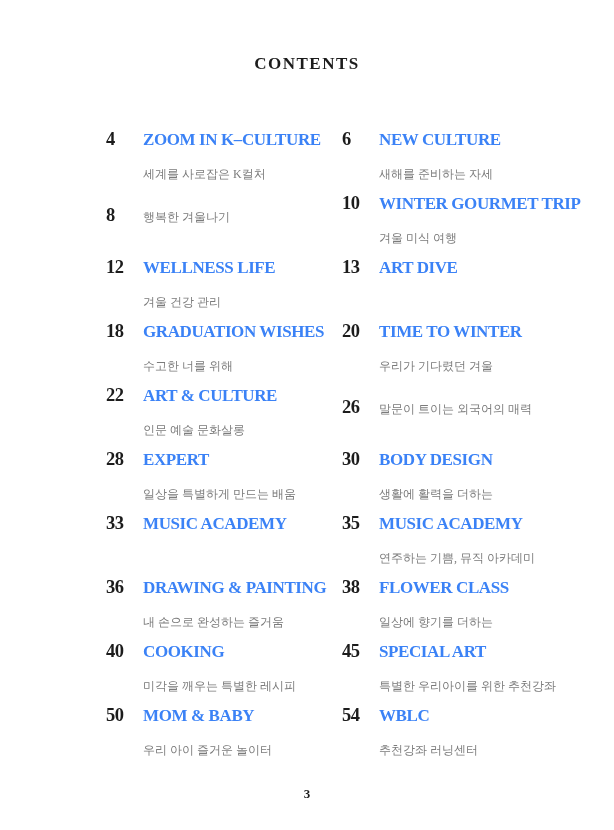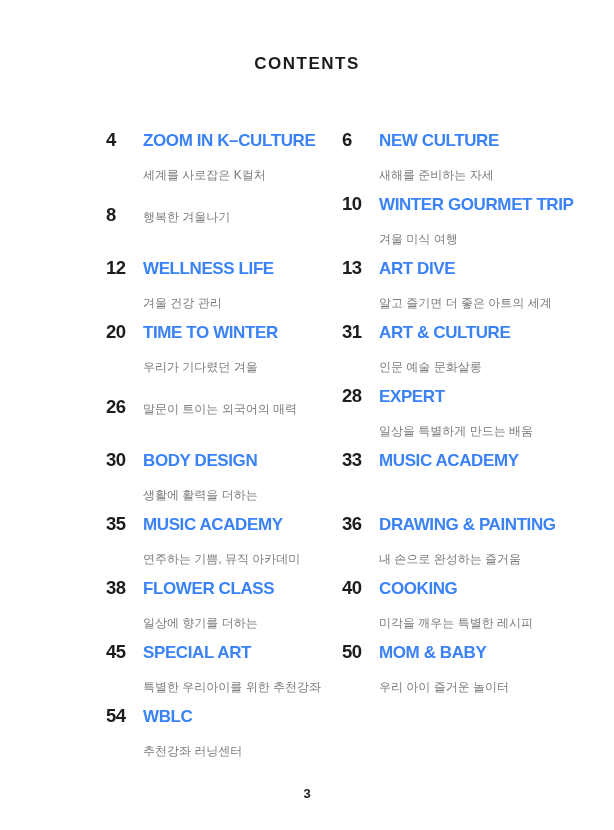--- a/index.html
+++ b/index.html
@@ -5,21 +5,21 @@
   html, body {
     margin: 0;
     padding: 0;
     background: #ffffff;
   }
   .page {
     position: relative;
     width: 614px;
     height: 830px;
     background: #ffffff;
-    font-family: Liberation Sans, sans-serif;
+    font-family: Liberation Serif, serif;
     color: #1c1c1c;
     overflow: hidden;
   }
   .contents-heading {
     position: absolute;
     top: 54px;
     left: 0;
     width: 100%;
     text-align: center;
     font-size: 17px;
@@ -124,35 +124,41 @@
       <div class="txt">
         <div class="title">WELLNESS LIFE</div>
         <div class="sub">겨울 건강 관리</div>
       </div>
     </div>
 
     <div class="entry">
       <div class="num">13</div>
       <div class="txt">
         <div class="title">ART DIVE</div>
-        <div class="sub">알고 즐기면 더 좋은 아트의 세계</div>
-      </div>
-    </div>
-
+      </div>
+    </div>
+
+    <div class="entry">
+      <div class="num">18</div>
+      <div class="txt">
+        <div class="title">GRADUATION WISHES</div>
+        <div class="sub">수고한 너를 위해</div>
+      </div>
+    </div>
 
     <div class="entry">
       <div class="num">20</div>
       <div class="txt">
         <div class="title">TIME TO WINTER</div>
         <div class="sub">우리가 기다렸던 겨울</div>
       </div>
     </div>
 
     <div class="entry">
-      <div class="num">31</div>
+      <div class="num">22</div>
       <div class="txt">
         <div class="title">ART &amp; CULTURE</div>
         <div class="sub">인문 예술 문화살롱</div>
       </div>
     </div>
 
     <div class="entry">
       <div class="num">26</div>
       <div class="txt">
         <div class="sub">말문이 트이는 외국어의 매력</div>

